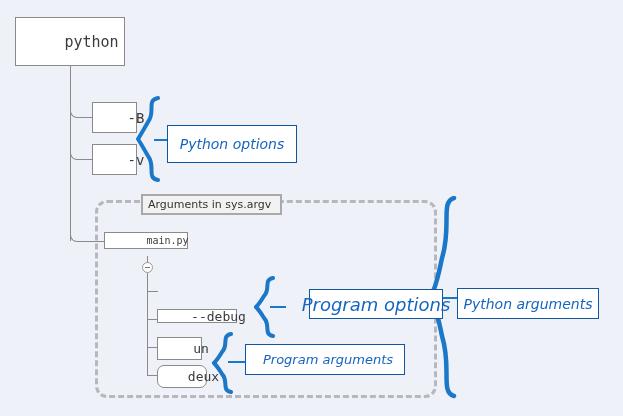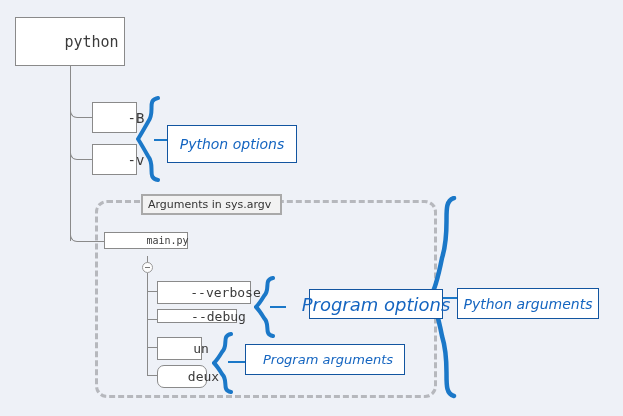--- a/index.html
+++ b/index.html
@@ -161,21 +161,20 @@
   <div class="node" style="left:15px; top:17px; width:110px; height:49px; font-size:15px;">python</div>
 
   <div class="node" style="left:92px; top:102px; width:42px; height:31px; font-size:14px;">-B</div>
 
   <div class="node" style="left:92px; top:144px; width:42px; height:31px; font-size:14px;">-v</div>
 
   <div class="node" style="left:104px; top:226px; width:84px; height:17px; font-size:10px;margin-top:6px;">main.py</div>
 
   <div class="toggle" style="left:142px; top:262px;"></div>
 
-  <div class="node" style="left:157px; top:281px; width:94px; height:23px; font-size:13px;">--verbose</div>
 
   <div class="node" style="left:157px; top:309px; width:80px; height:14px; font-size:13px;">--debug</div>
 
   <div class="node" style="left:157px; top:337px; width:41px; height:23px; font-size:13px;">un</div>
 
   <div class="node" style="left:157px; top:365px; width:50px; height:23px; font-size:13px;border-radius:7px;">deux</div>
 
   <svg class="brace" style="left:136px; top:96px;" width="32" height="86" viewBox="0 0 32 86">
     <path d="M22 2 C10 4, 20 16, 12 26 C8 33, 4 40, 2 43 C4 46, 8 53, 12 60 C20 70, 10 82, 22 84" stroke-width="4" stroke-linecap="round"></path>
   </svg>

